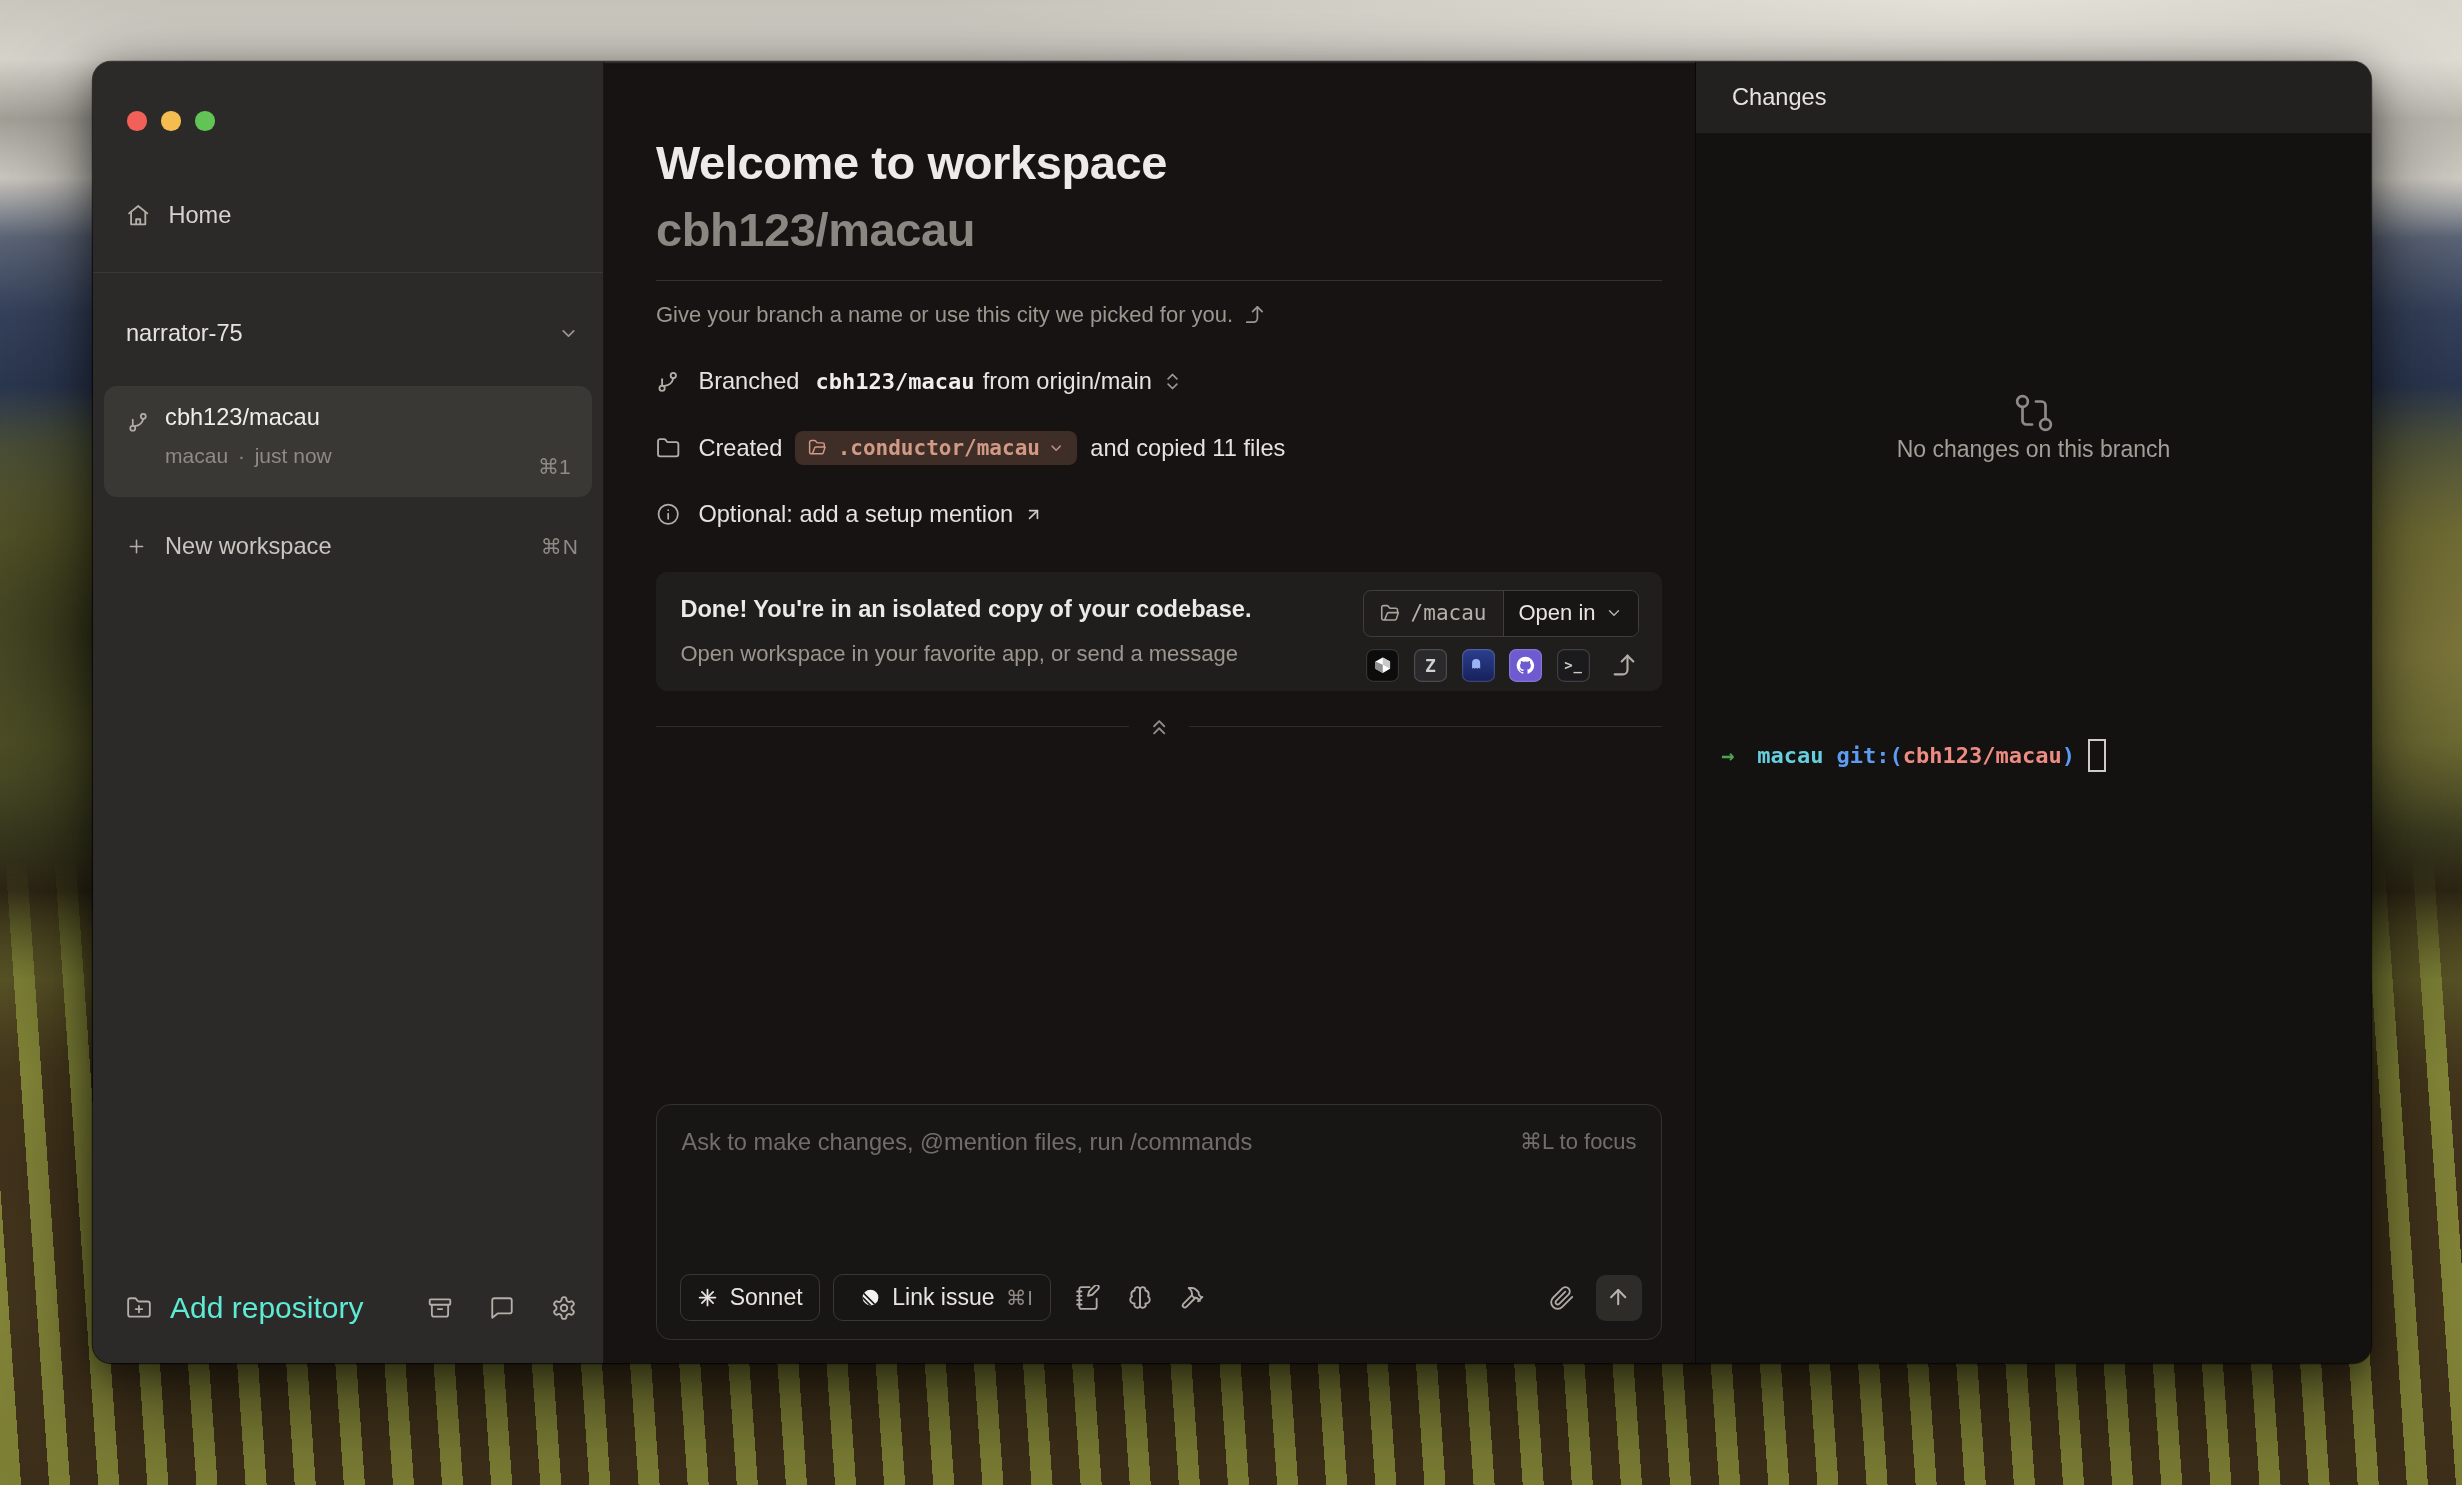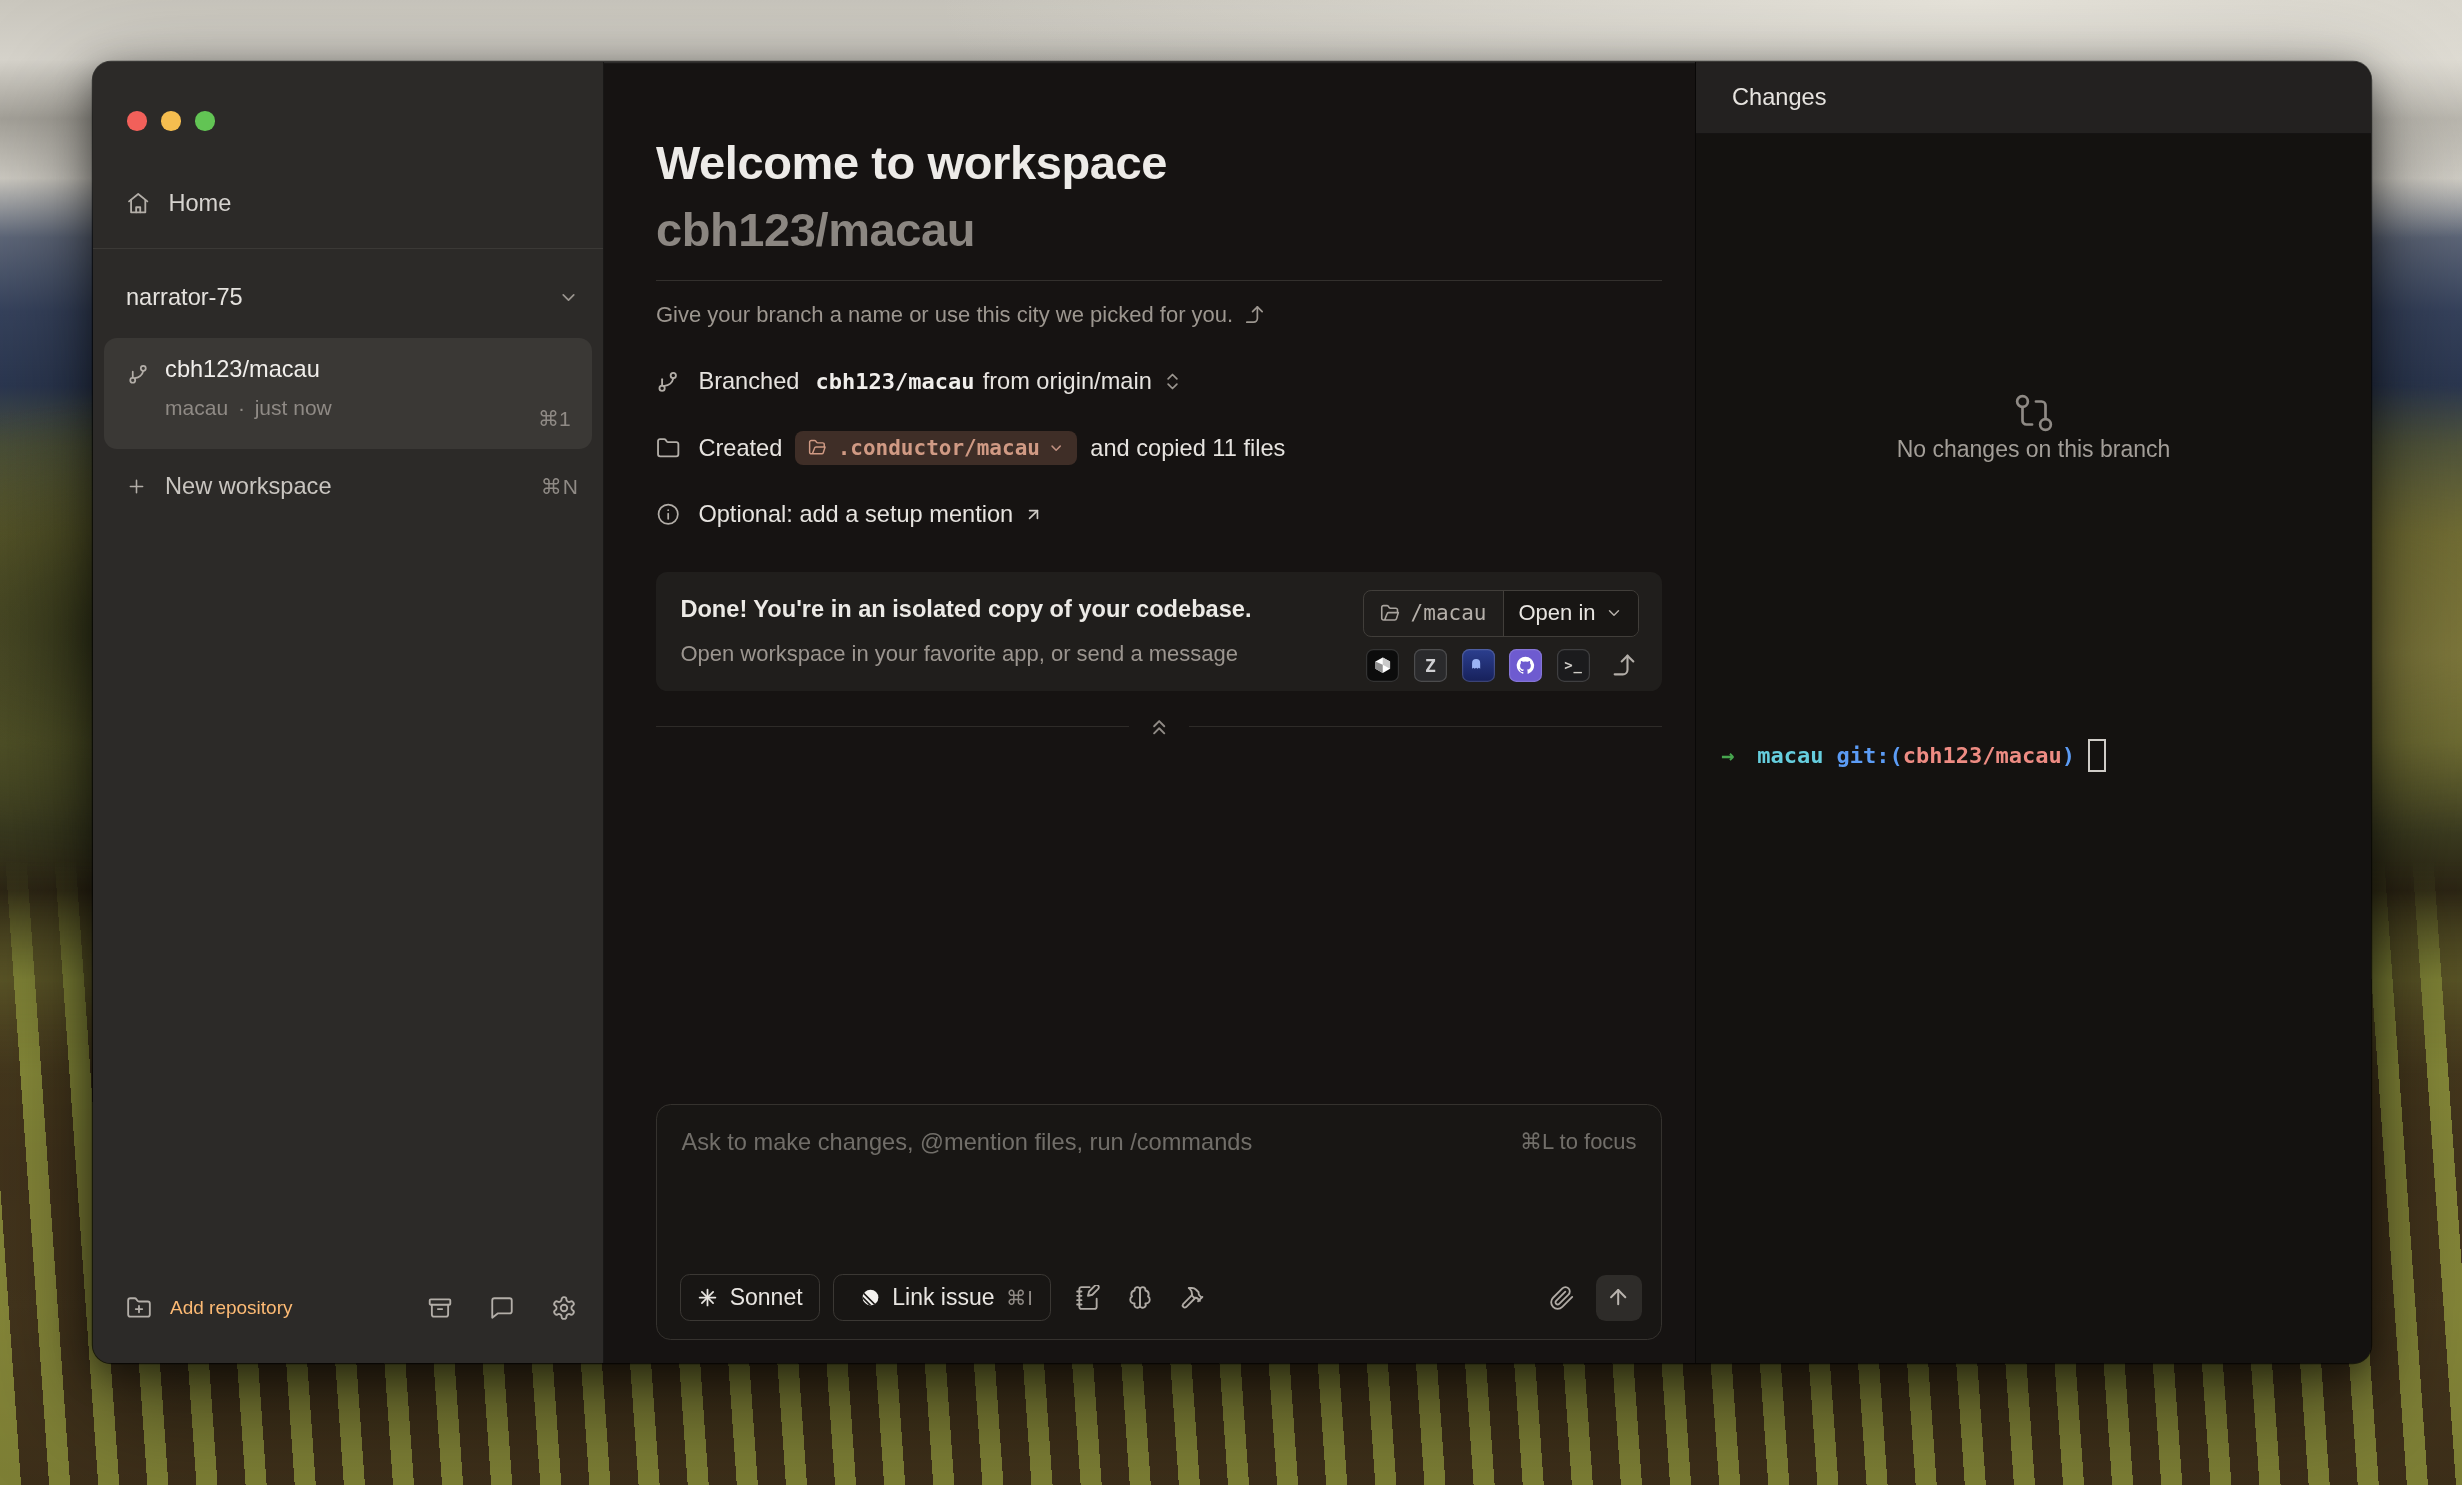--- a/index.html
+++ b/index.html
@@ -33,21 +33,21 @@
   }
 
   
   .window { position:absolute; left:93px; top:62px; width:2278px; height:1301px;
     border-radius:18px; overflow:hidden; display:flex; background:#151312;
     box-shadow: 0 0 0 1.2px rgba(0,0,0,.65), inset 0 0 0 1.2px rgba(255,255,255,.10),
       0 37px 106px rgba(0,0,0,.58), 0 9.8px 36px rgba(0,0,0,.45);
   }
 
   
-  .sidebar { width:511px; flex:0 0 511px; background:#2c2a28; display:flex; flex-direction:column; position:relative; border-right:1.2px solid rgba(0,0,0,.45); }
+  .sidebar { width:511px; flex:0 0 511px; background:#2c2a28; display:flex; flex-direction:column; position:relative; border-right:1.2px solid rgba(0,0,0,.45);gap:12px; }
   .traffic { display:flex; gap:14.7px; padding:49px 0 0 34px; }
   .tl { width:19.5px; height:19.5px; border-radius:50%; }
   .tl.red { background:#f2605a; } .tl.yellow { background:#f5bd4f; } .tl.green { background:#62c454; }
 
   .side-row { display:flex; align-items:center; height:52px; padding:0 24.4px 0 33px; color:#d6d3cf; font-size:23.6px; cursor:default; }
   .side-row .ic { color:#b3aea8; margin-right:18px; }
   .home-row { margin-top:47px; }
   .side-divider { height:1.2px; background:#3b3936; margin-top:18px; }
 
   .section-row { margin-top:23px; color:#e5e2de; font-weight:500; }
@@ -56,21 +56,21 @@
 
   .ws-card { margin:14.7px 11.4px 0 11.4px; height:111px; background:#3a3835; border-radius:13px; position:relative; padding:18px 21px 0 23px; display:flex; }
   .ws-card .ic { color:#b3aea8; margin:6.5px 14.7px 0 0; }
   .ws-name { color:#f0eeeb; font-size:23.6px; font-weight:500; }
   .ws-meta { margin-top:13px; color:#8f8a85; font-size:21px; display:flex; gap:9.8px; }
   .ws-shortcut { position:absolute; right:21px; bottom:18px; color:#8f8a85; font-size:21px; }
 
   .newws-row { margin-top:11.4px; color:#c9c5c0; }
   .newws-row .ic { color:#b3aea8; }
 
-  .side-bottom { margin-top:auto; display:flex; align-items:center; height:90px; padding:0 26px 21px 33px; color:#fdba74; font-size:19px; }
+  .side-bottom { margin-top:auto; display:flex; align-items:center; height:90px; padding:0 26px 21px 33px; color:#5eead4; font-size:30px; }
   .side-bottom .label-wrap { display:flex; align-items:center; }
   .side-bottom .ic { color:#b3aea8; margin-right:18px; }
   .icon-btn { color:#b3aea8; margin-left:36px; cursor:default; }
 
   
   .main { flex:1 1 auto; background:#161312; display:flex; flex-direction:column; position:relative; min-width:0;margin-top:8px; }
   .main-top { padding:60px 33px 0 52px; }
   .h-title { font-size:47px; line-height:65px; font-weight:600; letter-spacing:-0.4px; color:#edebe8; }
   .h-branch { font-size:47px; line-height:65px; font-weight:600; letter-spacing:-0.4px; color:#8b8681; margin-top:1.6px; }
   .title-divider { height:1.2px; background:#33302d; margin-top:18px; }

